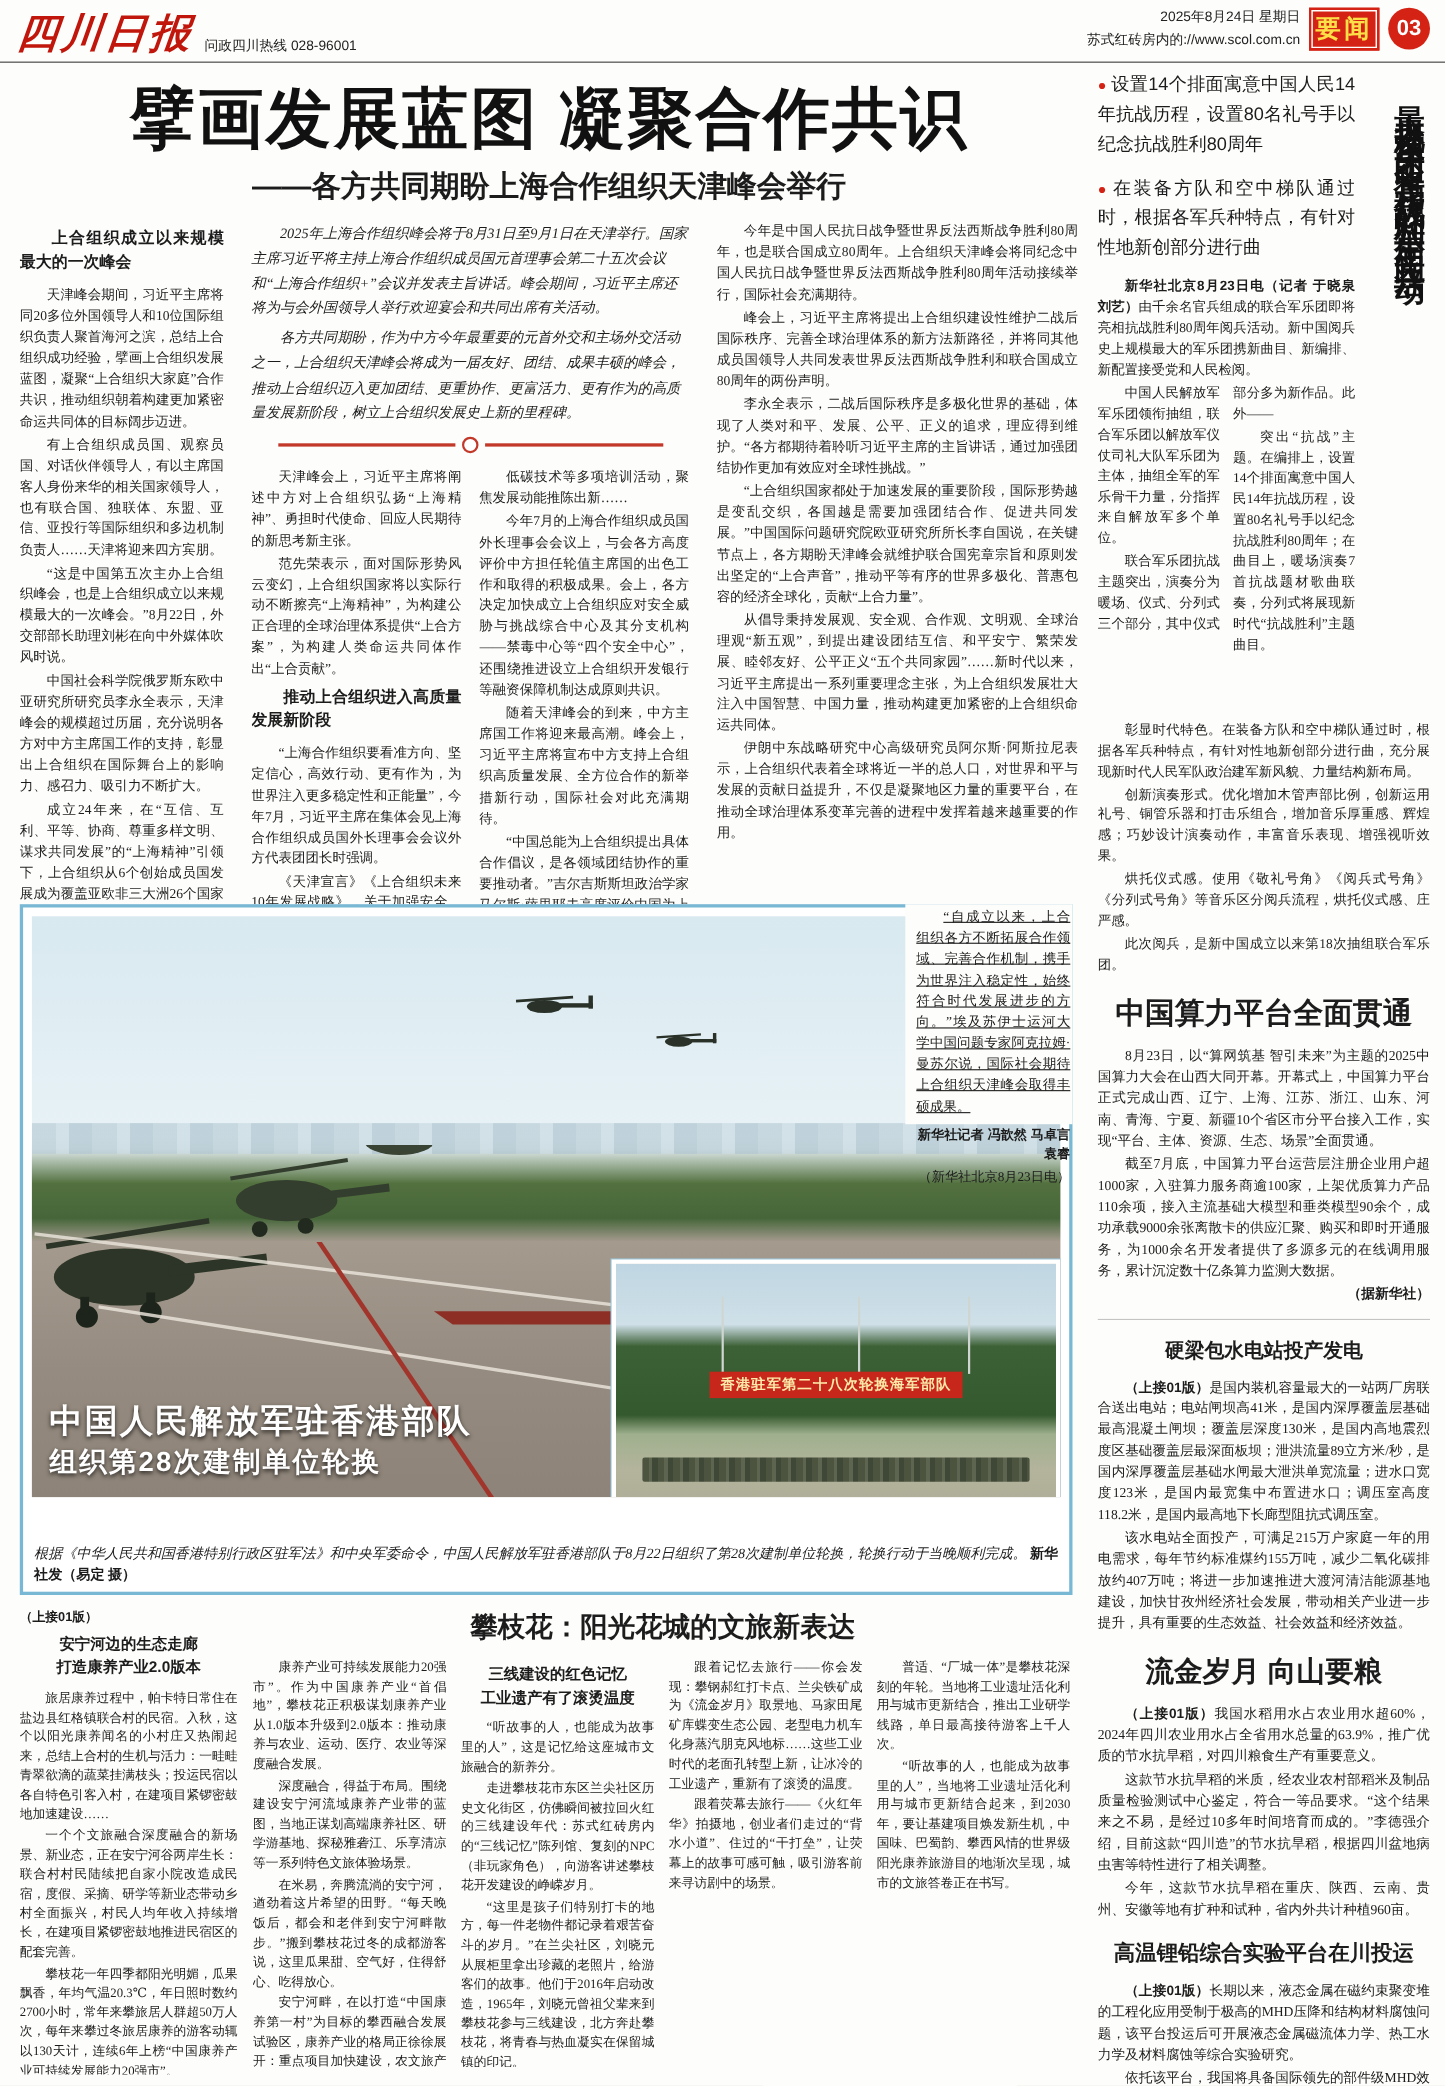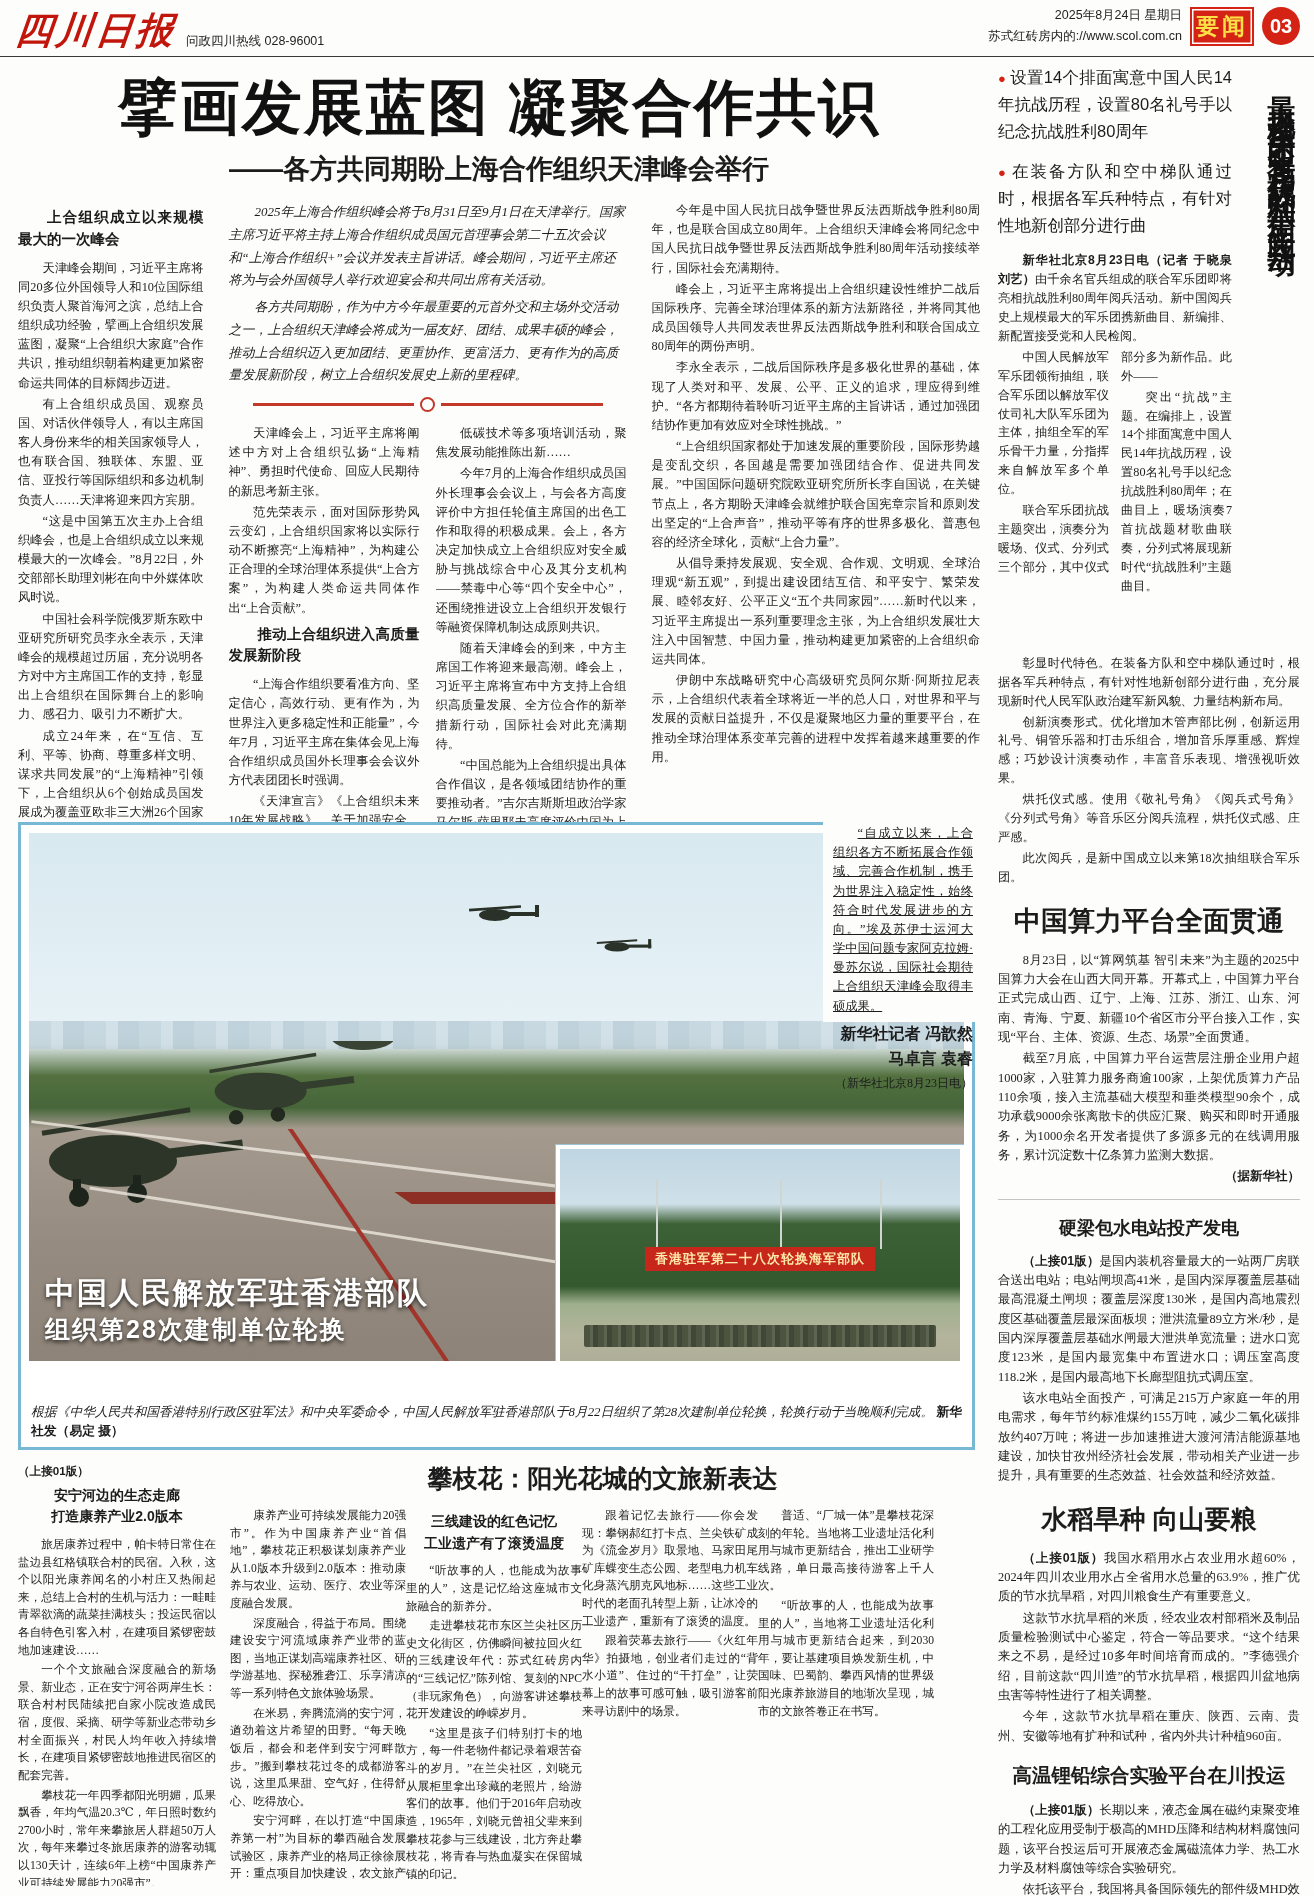--- a/index.html
+++ b/index.html
@@ -51,32 +51,32 @@
   .ovl .l2{font-size:25px;letter-spacing:2px;}
   .inset{position:absolute;right:0px;bottom:-42px;width:408px;height:258px;border:4px solid #fff;box-sizing:border-box;
          background:linear-gradient(#bfd6e2 0%,#cfe0e8 22%,#3d6136 30%,#35592f 55%,#9fb08e 62%,#b4b49c 75%,#a8a693 100%);box-shadow:0 0 0 1px #9cc4d6;}
   .banner{position:absolute;left:50%;top:98px;transform:translateX(-50%);background:#c6271a;color:#ffe9a8;font-size:13px;
           font-weight:bold;padding:3px 10px;white-space:nowrap;font-family:"Liberation Sans",sans-serif;letter-spacing:1px;}
   .troops{position:absolute;left:6%;bottom:52px;width:88%;height:22px;background:repeating-linear-gradient(90deg,#4c5440 0 6px,#5d6550 6px 9px,#3f4836 9px 14px);border-radius:2px;}
   .flagpole{position:absolute;width:2px;height:70px;background:#cfd6d2;top:30px;}
   .notch{position:absolute;right:-3px;top:-3px;width:152px;height:200px;background:#fdfdfb;border-left:0;box-sizing:border-box;
          padding:2px 2px 0 10px;font-size:12.3px;line-height:1.56;text-align:justify;}
   .notch p{margin:0;text-indent:2em;text-decoration:underline;}
-  .byline{font-family:"Liberation Sans",sans-serif;font-weight:bold;font-size:16px;text-align:right;margin-top:6px;text-indent:0;}
+  .byline{font-family:"Liberation Sans",sans-serif;font-weight:bold;font-size:12px;text-align:right;margin-top:6px;text-indent:0;}
   .dateline{font-size:12px;text-align:right;margin-top:2px;text-indent:0;}
   .caption{position:absolute;left:10px;bottom:6px;right:10px;font-size:12.8px;font-style:italic;line-height:1.5;}
   .caption b{font-style:normal;}
   
   #bottom{position:absolute;left:18px;top:1462px;width:957px;}
   .bwrap{display:flex;gap:14px;}
   .bcolA{width:198px;height:424px;font-size:11.6px;line-height:1.52;text-align:justify;overflow:hidden;}
   .bcolA p{margin:0 0 2px;text-indent:2em;}
   .bmain{width:745px;}
   .bh{font-family:"Liberation Sans",sans-serif;font-weight:bold;font-size:25px;text-align:center;margin:0 0 12px 0;}
-  .bcols{display:flex;}
+  .bcols{display:flex;gap:13px;}
   .bc{width:176px;height:372px;font-size:11.6px;line-height:1.52;text-align:justify;overflow:hidden;}
   .bc p{margin:0 0 2px;text-indent:2em;}
   .bsub{font-family:"Liberation Sans",sans-serif;font-weight:bold;font-size:14px;line-height:1.55;text-align:center;
         text-indent:0 !important;margin:4px 0 8px 0 !important;}
   .contlbl{font-weight:bold;font-family:"Liberation Sans",sans-serif;}
   
   #side{position:absolute;left:998px;top:64px;width:302px;}
   .bullets{width:234px;margin-left:0;}
   .bullet{font-family:"Liberation Sans",sans-serif;font-size:16.5px;line-height:1.65;margin:0 0 12px 0;text-align:justify;}
   .bullet .bdot{color:#d42314;font-size:13px;margin-right:4px;}
@@ -315,21 +315,21 @@
 
     <div>
       <div class="shead" style="font-size:18px">硬梁包水电站投产发电</div>
       <div class="sbody">
         <p><b class="inl">（上接01版）</b><span>是国内装机容量最大的一站两厂房联合送出电站；电站闸坝高41米，是国内深厚覆盖层基础最高混凝土闸坝；覆盖层深度130米，是国内高地震烈度区基础覆盖层最深面板坝；泄洪流量89立方米/秒，是国内深厚覆盖层基础水闸最大泄洪单宽流量；进水口宽度123米，是国内最宽集中布置进水口；调压室高度118.2米，是国内最高地下长廊型阻抗式调压室。</span></p>
         <p>该水电站全面投产，可满足215万户家庭一年的用电需求，每年节约标准煤约155万吨，减少二氧化碳排放约407万吨；将进一步加速推进大渡河清洁能源基地建设，加快甘孜州经济社会发展，带动相关产业进一步提升，具有重要的生态效益、社会效益和经济效益。</p>
       </div>
     </div>
 
     <div>
-      <div class="shead" style="font-size:26px">水稻旱种  向山要粮</div>
+      <div class="shead" style="font-size:26px">流金岁月  向山要粮</div>
       <div class="sbody">
         <p><b class="inl">（上接01版）</b><span>我国水稻用水占农业用水超60%，2024年四川农业用水占全省用水总量的63.9%，推广优质的节水抗旱稻，对四川粮食生产有重要意义。</span></p>
         <p>这款节水抗旱稻的米质，经农业农村部稻米及制品质量检验测试中心鉴定，符合一等品要求。“这个结果来之不易，是经过10多年时间培育而成的。”李德强介绍，目前这款“四川造”的节水抗旱稻，根据四川盆地病虫害等特性进行了相关调整。</p>
         <p>今年，这款节水抗旱稻在重庆、陕西、云南、贵州、安徽等地有扩种和试种，省内外共计种植960亩。</p>
       </div>
     </div>
 
     <div>
       <div class="shead small">高温锂铅综合实验平台在川投运</div>
       <div class="sbody">

